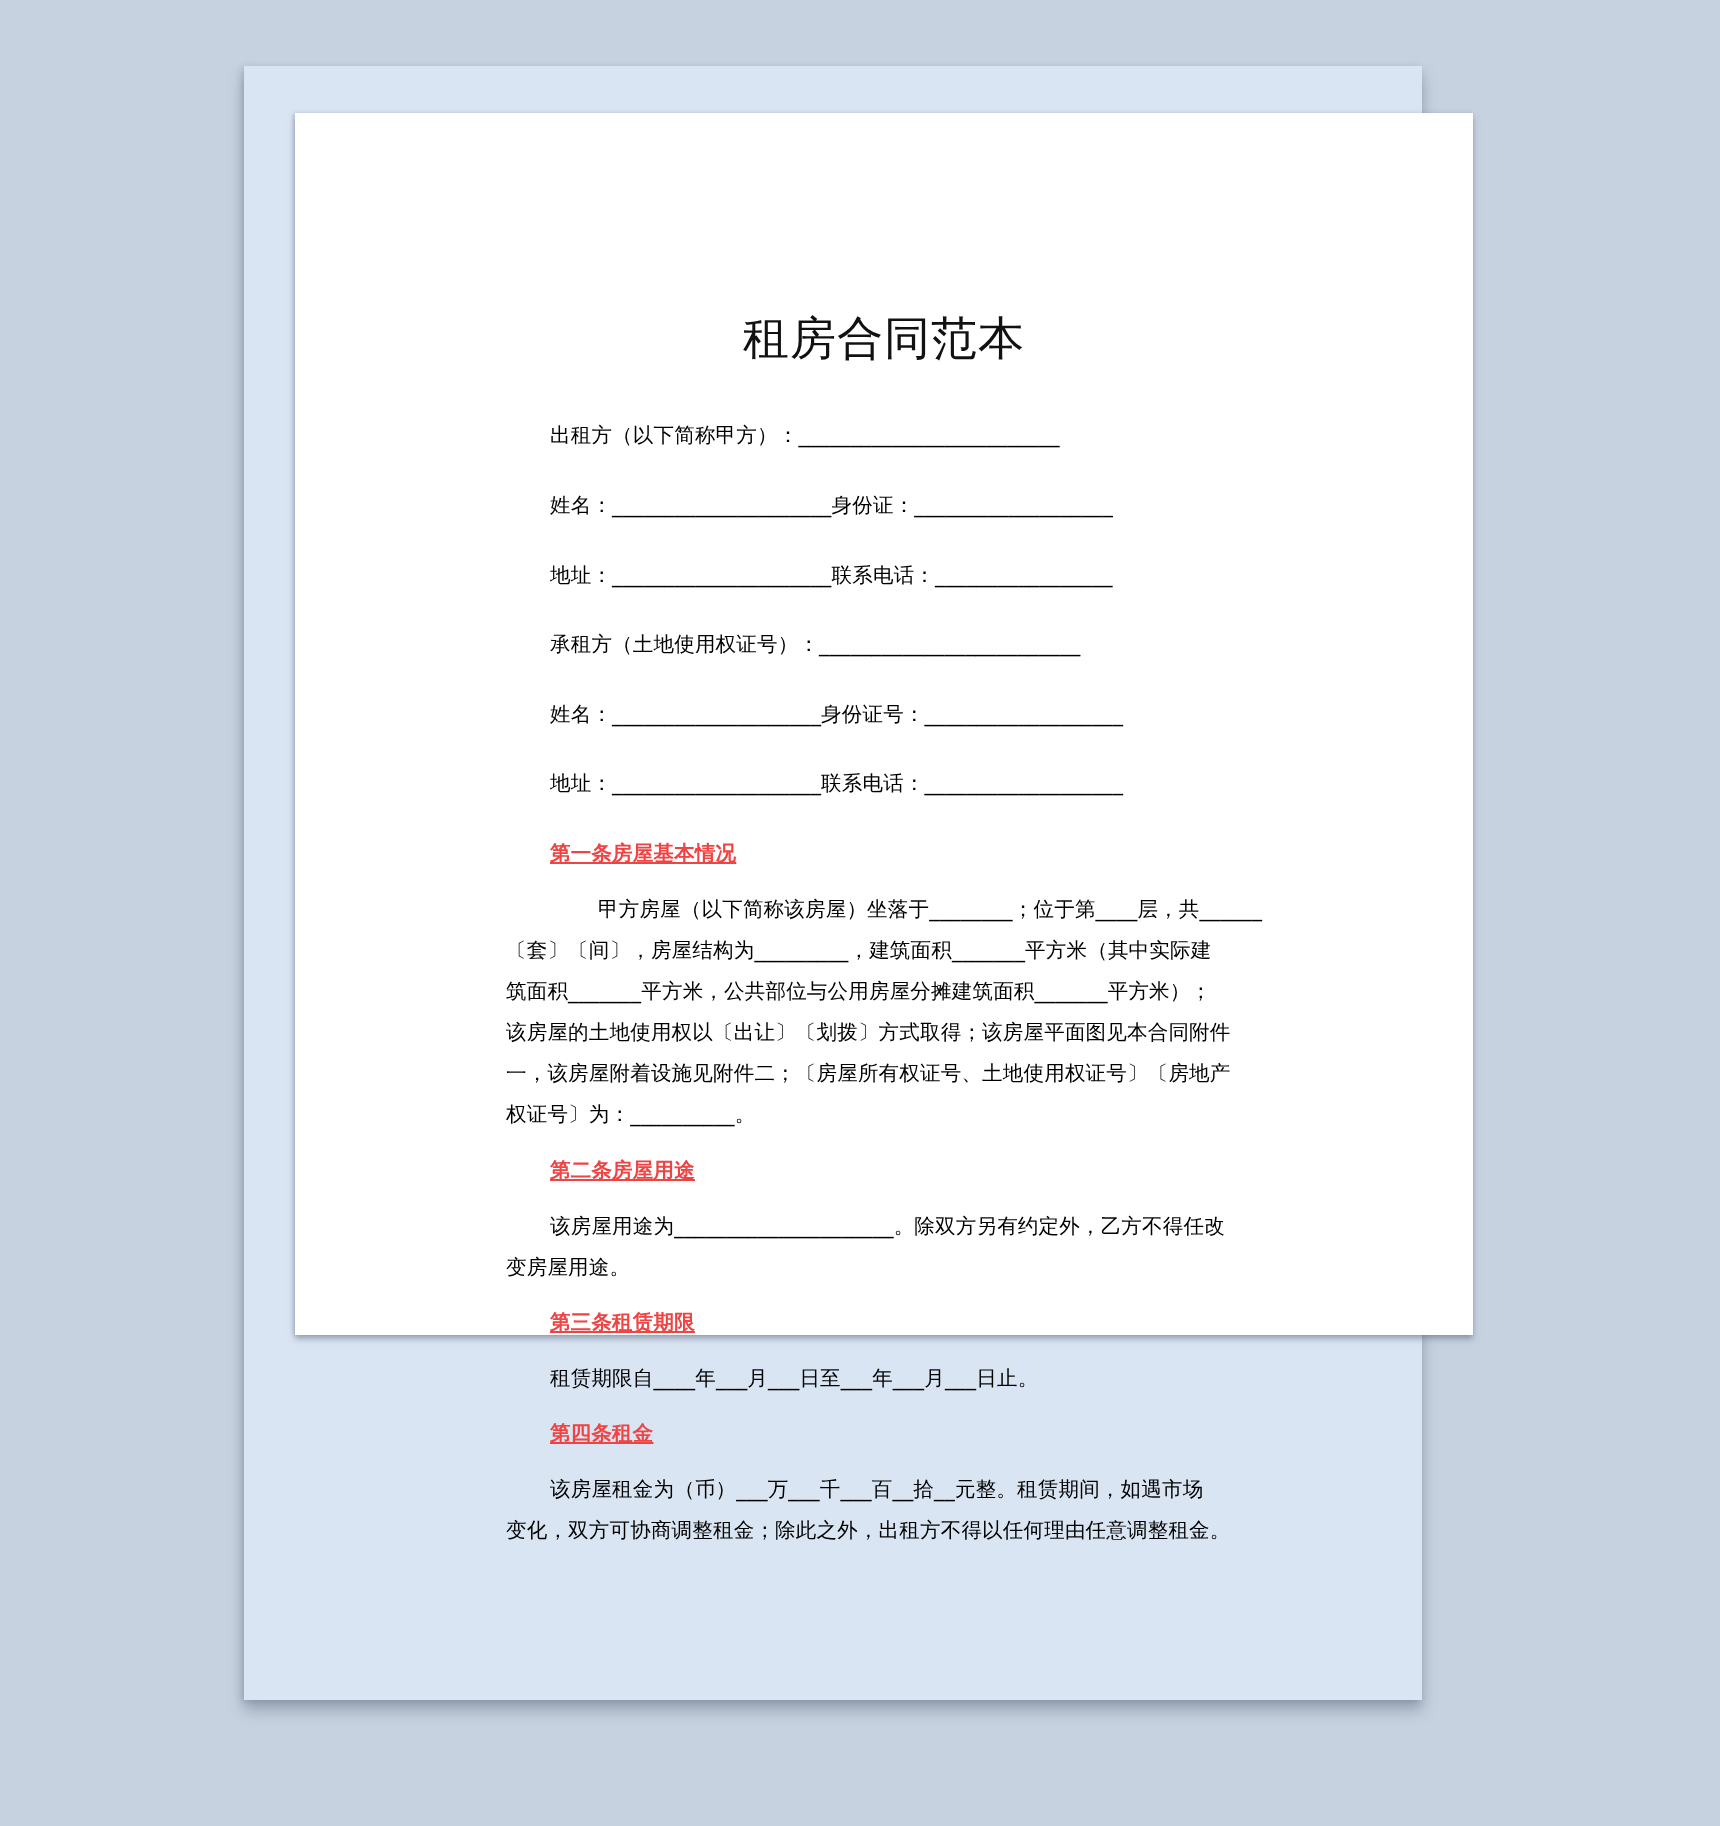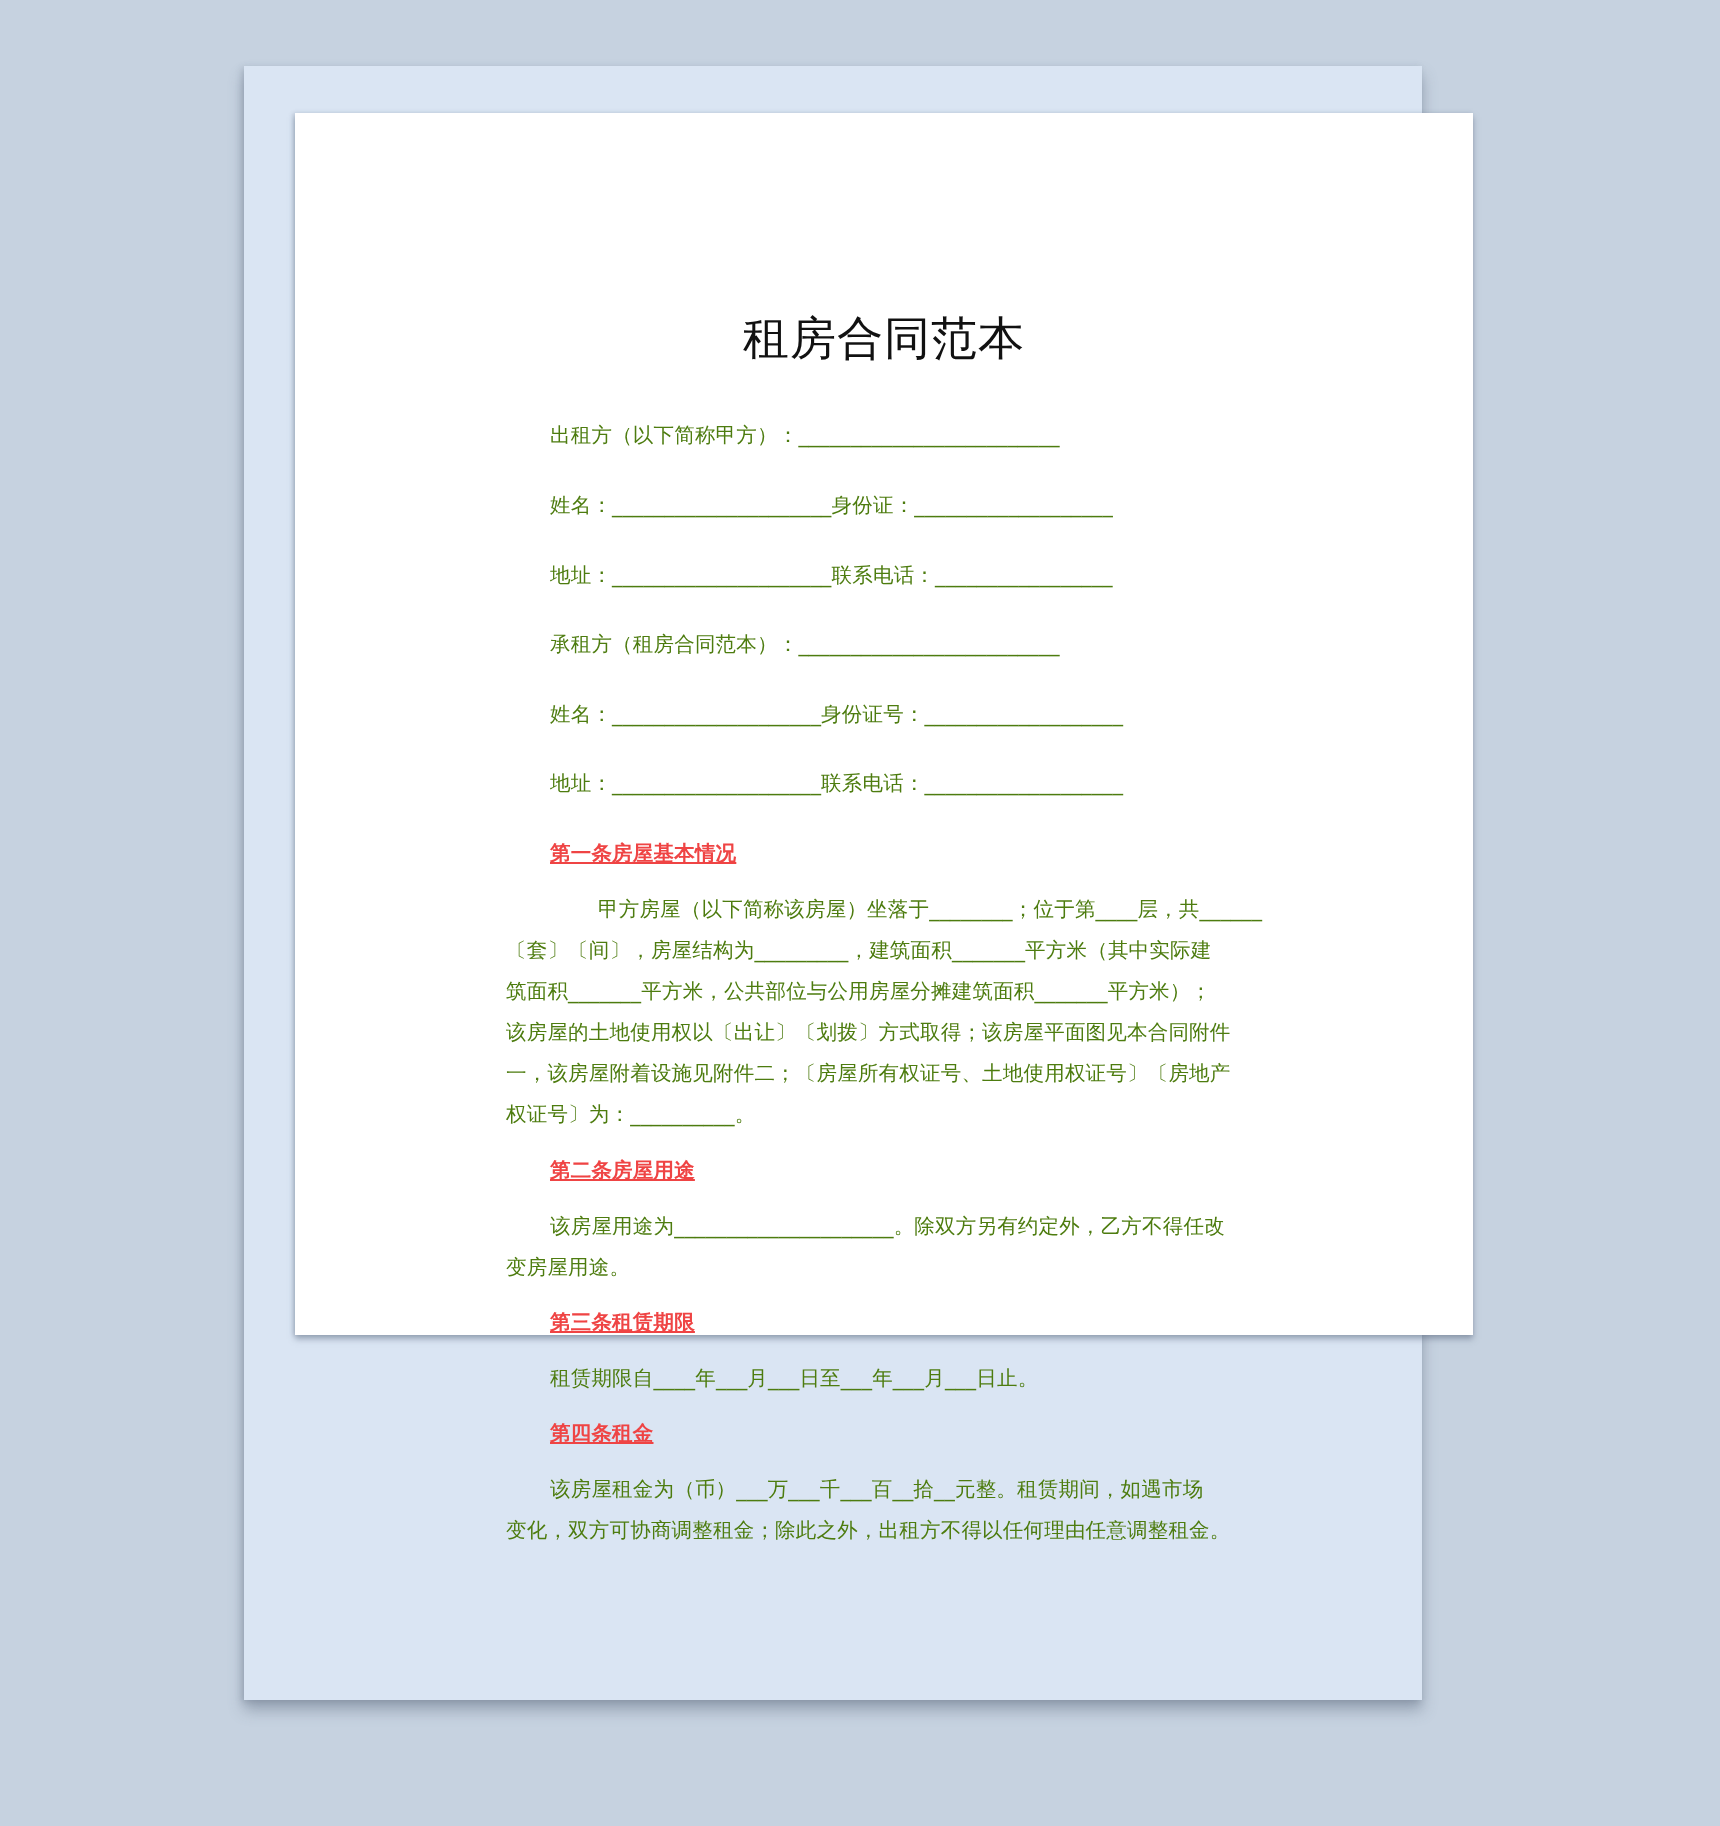--- a/index.html
+++ b/index.html
@@ -44,21 +44,21 @@
       color: #111111;
       letter-spacing: 1px;
     }
     .line {
       position: absolute;
       left: 211px;
       width: 760px;
       height: 30px;
       line-height: 30px;
       font-size: 20.5px;
-      color: #4d7c0f;
+      color: #000000;
       white-space: pre;
       letter-spacing: 0.2px;
     }
     .line.indent {
       left: 255px;
     }
     .line.heading {
       color: #ef4444;
       font-weight: 600;
       left: 255px;
@@ -71,21 +71,21 @@
 <div class="back-page"></div>
 
 <div class="front-page">
 
   <div class="doc-title">租房合同范本</div>
 
   <div class="line indent" style="top:307px;">出租方（以下简称甲方）：_________________________</div>
   <div class="line indent" style="top:377px;">姓名：_____________________身份证：___________________</div>
   <div class="line indent" style="top:447px;">地址：_____________________联系电话：_________________</div>
 
-  <div class="line indent" style="top:516px;">承租方（租房合同范本）：_________________________</div>
+  <div class="line indent" style="top:516px;">承租方（土地使用权证号）：_________________________</div>
   <div class="line indent" style="top:586px;">姓名：____________________身份证号：___________________</div>
   <div class="line indent" style="top:655px;">地址：____________________联系电话：___________________</div>
 
   <div class="line heading" style="top:725px;">第一条房屋基本情况</div>
   <div class="line indent" style="top:781px;margin-left:48px;">甲方房屋（以下简称该房屋）坐落于________；位于第____层，共______</div>
   <div class="line" style="top:822px;">〔套〕〔间〕，房屋结构为_________，建筑面积_______平方米（其中实际建</div>
   <div class="line" style="top:863px;">筑面积_______平方米，公共部位与公用房屋分摊建筑面积_______平方米）；</div>
   <div class="line" style="top:904px;">该房屋的土地使用权以〔出让〕〔划拨〕方式取得；该房屋平面图见本合同附件</div>
   <div class="line" style="top:986px;">权证号〕为：__________。</div>
   <div class="line" style="top:945px;">一，该房屋附着设施见附件二；〔房屋所有权证号、土地使用权证号〕〔房地产</div>

